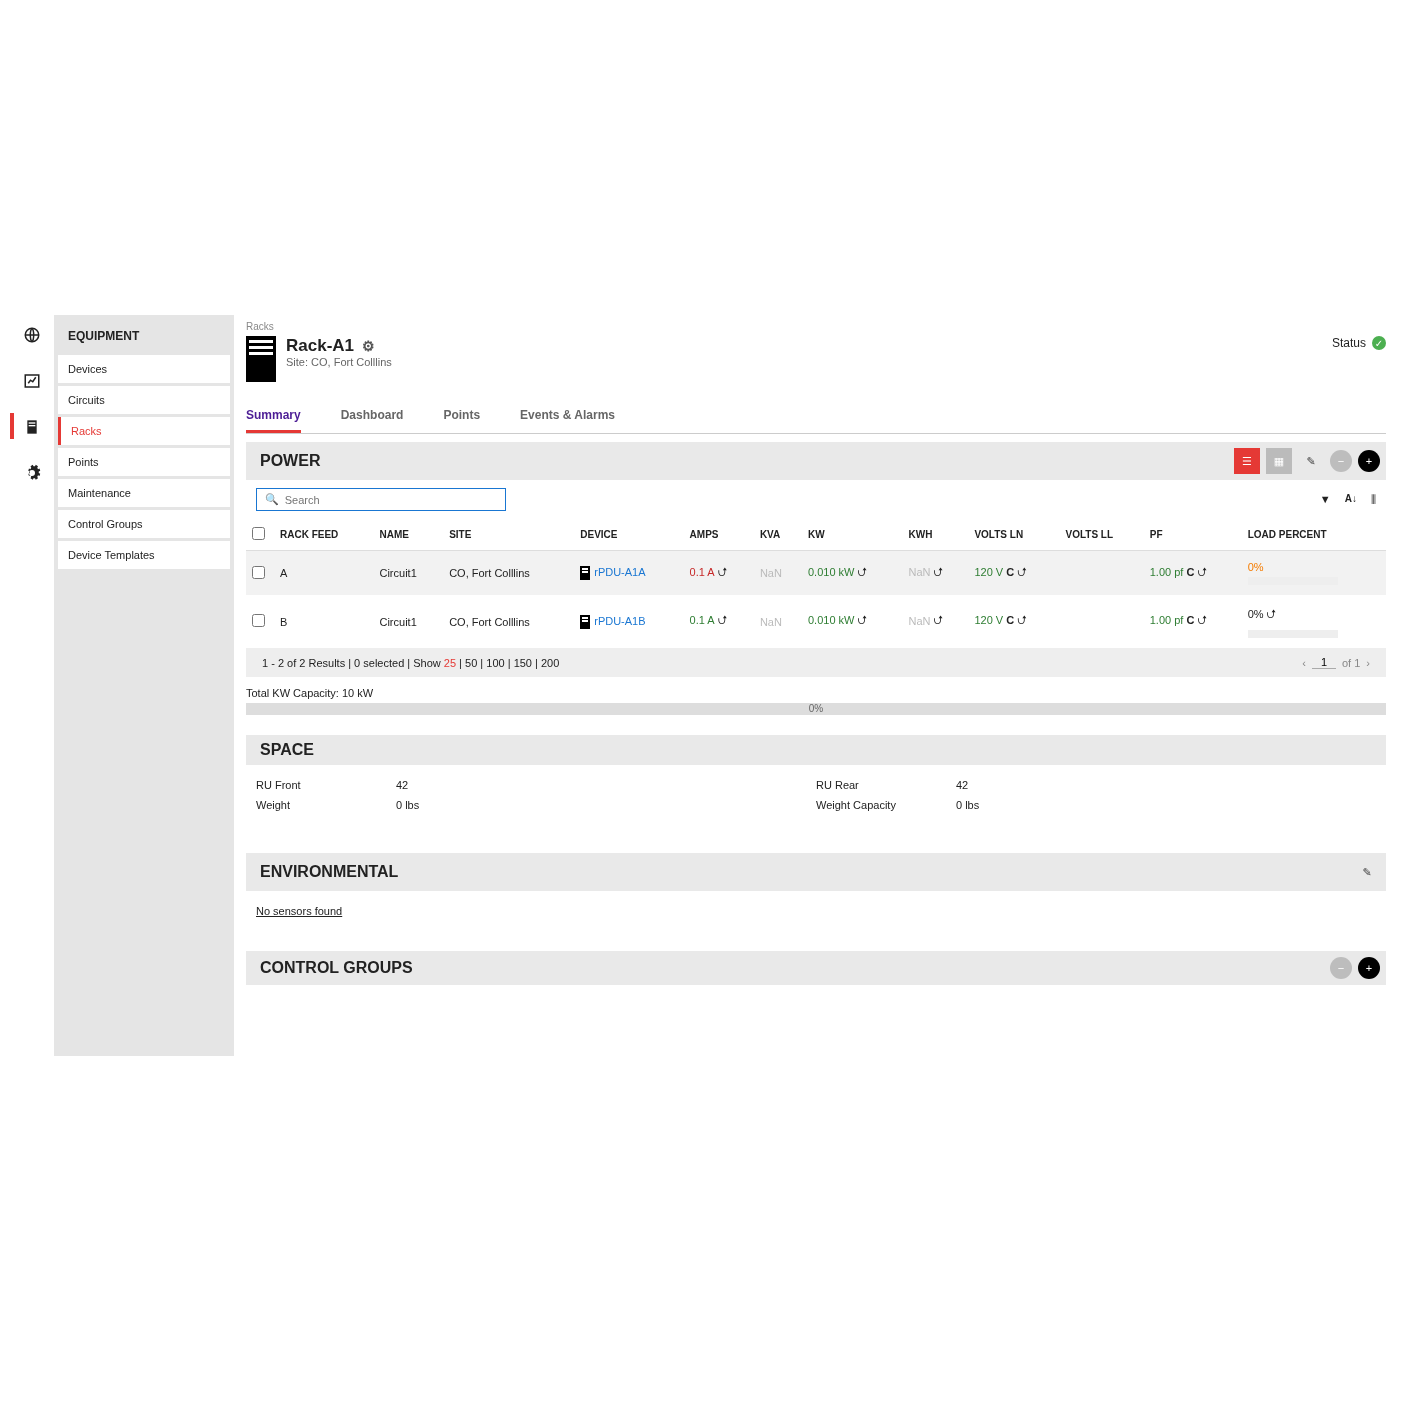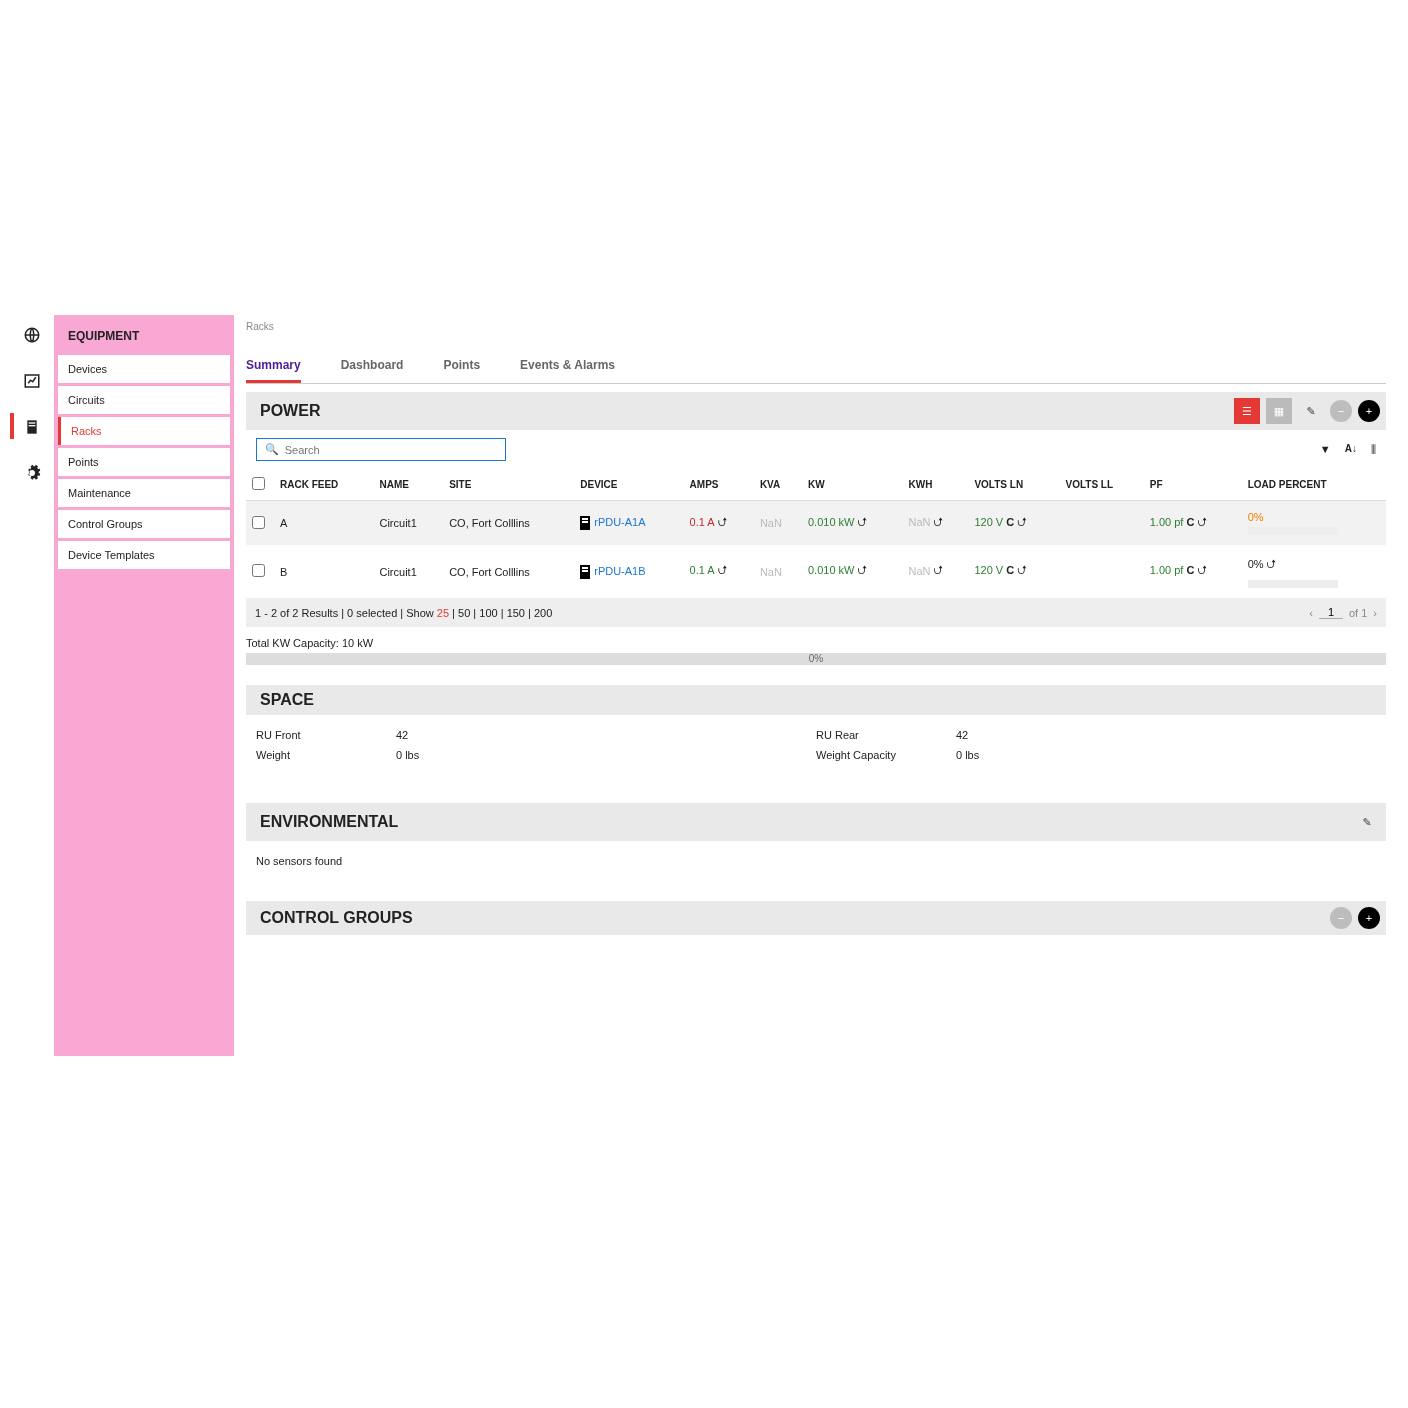--- a/index.html
+++ b/index.html
@@ -17,21 +17,21 @@
 .ti-red { color: #d32f2f; }
 .ti-orange { color: #f57c00; }
 .ti-blue { color: #1976d2; }
 .ti-teal { color: #009688; }
 .avatar { width: 22px; height: 22px; border-radius: 50%; background: #444; display:flex; align-items:center; justify-content:center; color:#fff; }
 .main-row { display: flex; height: calc(100% - 39px); }
 .iconbar { width: 44px; background: #fff; display: flex; flex-direction: column; align-items: center; padding-top: 10px; gap: 26px; }
 .iconbar .ibi { width:20px; height:20px; color:#222; display:flex; align-items:center; justify-content:center; }
 .iconbar .active-marker { position:relative; }
 .iconbar .active-marker::before { content:''; position:absolute; left:-12px; top:-4px; width:4px; height:26px; background:#e53935; }
-.sidebar { width: 180px; background: #f9a8d4; padding: 4px; }
+.sidebar { width: 180px; background: #e5e5e5; padding: 4px; }
 .side-title { font-size: 12px; font-weight: bold; padding: 10px 10px 12px; }
 .side-item { background: #fff; padding: 8px 10px; margin-bottom: 3px; font-size: 11px; cursor: pointer; }
 .side-item.active { color: #e53935; border-left: 3px solid #e53935; }
 .content { flex: 1; padding: 6px 12px 12px 12px; overflow: auto; }
 .breadcrumb { font-size: 10px; color: #888; margin-bottom: 4px; }
 .page-head { display:flex; align-items:flex-start; }
 .rack-icon { width: 30px; height: 46px; background: #000; margin-right: 10px; position:relative; }
 .rack-icon::before { content:''; position:absolute; top:4px; left:3px; right:3px; height:3px; background:#fff; }
 .rack-icon::after { content:''; position:absolute; top:10px; left:3px; right:3px; height:3px; background:#fff; box-shadow: 0 6px 0 #fff; }
 .page-title { font-size: 17px; font-weight: bold; display:flex; align-items:center; gap:8px; }
@@ -62,34 +62,34 @@
 .device-link { color:#1976d2; text-decoration:none; }
 .pdu-icon { display:inline-block; width:10px; height:14px; background:#000; margin-right:4px; position:relative; vertical-align:middle; }
 .pdu-icon::after { content:''; position:absolute; top:2px; left:2px; width:6px; height:2px; background:#fff; box-shadow:0 3px 0 #fff; }
 .chart-icon { display:inline-block; margin-left:3px; vertical-align:middle; color:#222; font-size:12px; }
 .nan { color:#bbb;margin-top:7px; }
 .amps-red { color:#c62828; }
 .amps-green { color:#2e7d32; }
 .val-green { color:#2e7d32; }
 .load-bar { display:inline-block; width:90px; height:8px; background:#eee; vertical-align:middle; margin-top:2px; }
 .load-bar span { display:block; height:100%; background:#4caf50; }
-.pager { display:flex; align-items:center; padding:8px 9px; background:#eee; font-size:11px; }
+.pager { display:flex; align-items:center; padding:8px 16px; background:#eee; font-size:11px; }
 .pager .active-count { color:#e53935; }
 .pager-right { margin-left:auto; display:flex; align-items:center; gap:6px; color:#888; }
 .pager-right input { width:24px; text-align:center; border:none; border-bottom:1px solid #aaa; background:transparent; font-size:11px; }
 .capacity { margin-top:10px; font-size:11px; }
 .cap-bar { width:100%; height:12px; background:#ddd; margin-top:4px; text-align:center; font-size:10px; color:#666; line-height:12px; }
 .cols-2 { display:flex; gap:20px; margin-top:20px;flex-direction:column; }
 .space-panel, .env-panel { flex:1; }
 .space-panel { flex:1.1; }
 .space-body { display:flex; padding:14px 10px; font-size:11px; }
 .space-col { flex:1; }
 .space-col .row { display:flex; margin-bottom:8px; }
 .space-col .label { width:140px; }
-.env-body { padding:14px 10px; font-size:11px; }
+.env-body { padding:14px 10px; font-size:11px;text-decoration:underline; }
 </style>
 </head>
 <body>
 
 <div class="app-wrap">
 
 
   <div class="main-row">
 
     <div class="iconbar">
@@ -126,20 +126,34 @@
       <div class="side-item active">Racks</div>
       <div class="side-item">Points</div>
       <div class="side-item">Maintenance</div>
       <div class="side-item">Control Groups</div>
       <div class="side-item">Device Templates</div>
     </div>
 
     <div class="content">
       <div class="breadcrumb">Racks</div>
 
+      <div class="page-head">
+        <div class="rack-icon"></div>
+        <div>
+          <div class="page-title">
+            <span>Rack-A1</span>
+            <span class="gear-small">⚙</span>
+          </div>
+          <div class="site-line">Site:  CO, Fort Colllins</div>
+        </div>
+        <div class="status-right">
+          <span>Status</span>
+          <span class="status-check">✓</span>
+        </div>
+      </div>
 
       <div class="tabs">
         <div class="tab active">Summary</div>
         <div class="tab">Dashboard</div>
         <div class="tab">Points</div>
         <div class="tab">Events &amp; Alarms</div>
       </div>
 
       <div class="panel">
         <div class="panel-head">

